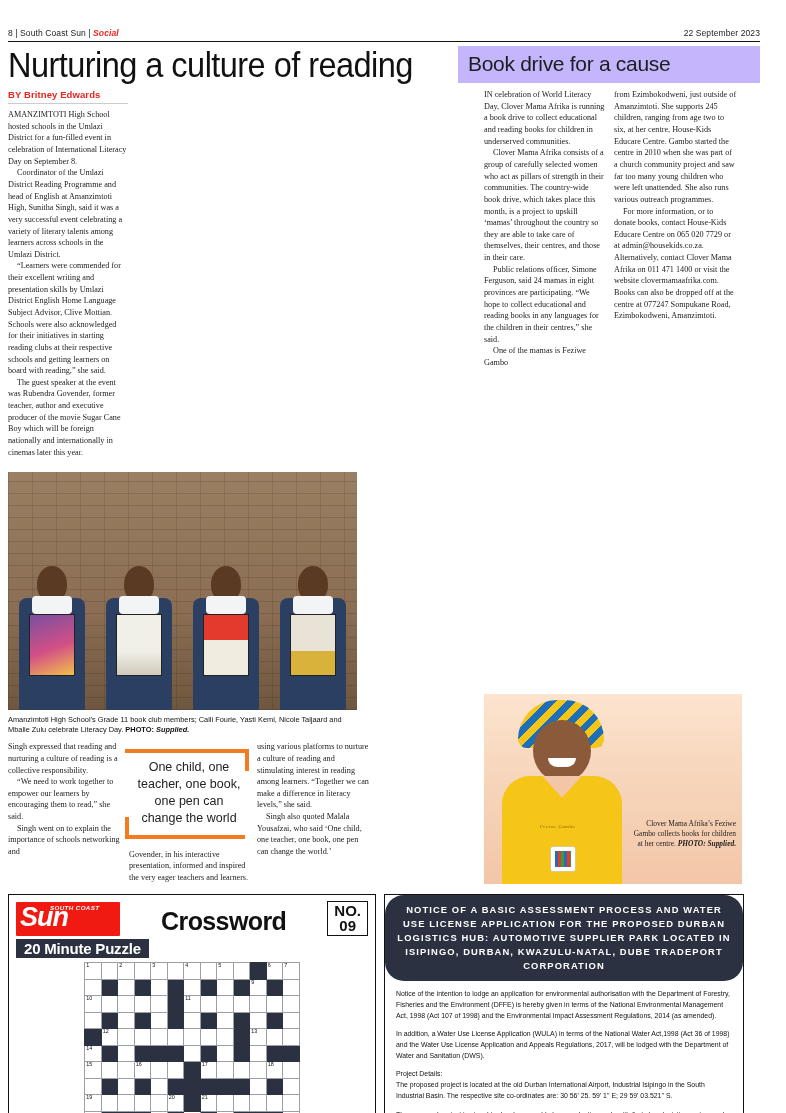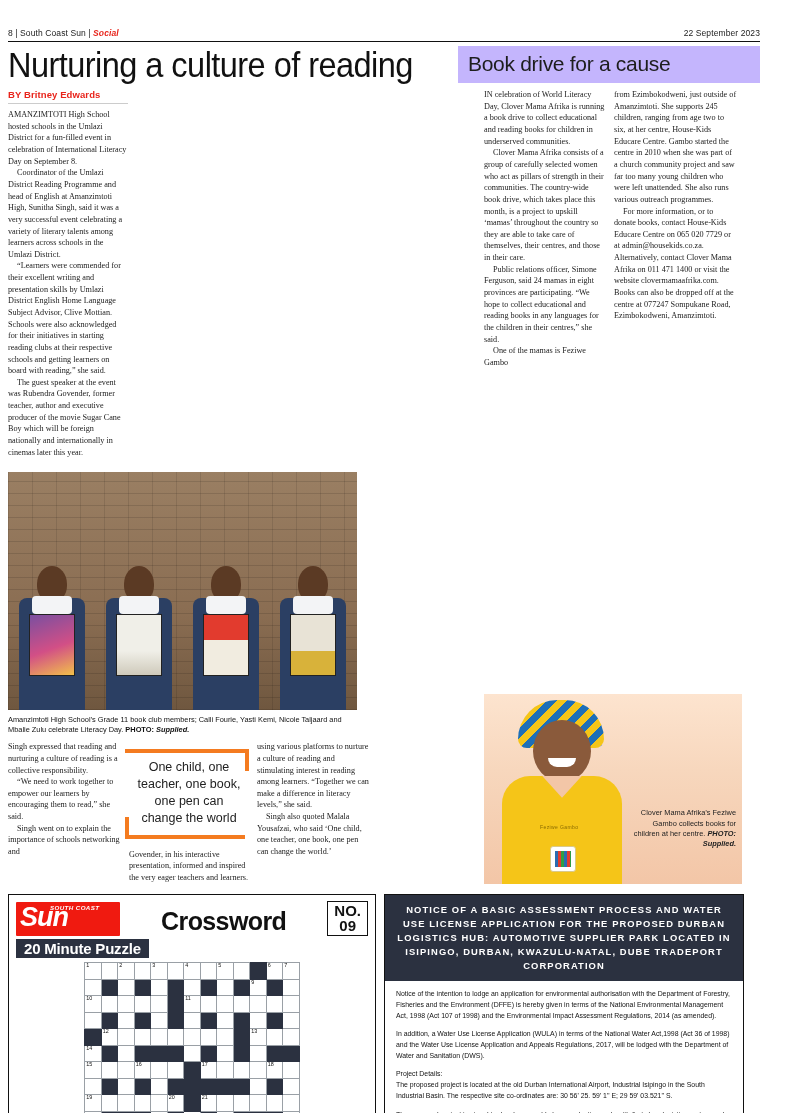--- a/index.html
+++ b/index.html
@@ -90,21 +90,21 @@
   .pq-edge-b { position:absolute; left:-4px; bottom:0; width:4px; height:22px; background:#f47b20; }
 
   .story-bottom { display:flex; gap:8px; margin-top:6px; }
   .sb-col { width:120px; }
   .sb-col.w2 { width:113px; }
 
   
   .side-cols { display:flex; gap:7px; }
   .side-col { width:123px; }
   .mama-photo { position:absolute; left:0; right:0; bottom:0; height:190px;
-    background:linear-gradient(180deg,#fde4cf 0%,#f7d7bd 40%,#f3c6a7 100%); overflow:hidden; }
+    background:linear-gradient(180deg,#fde4cf 0%,#f7d7bd 40%,#f3c6a7 100%); overflow:hidden;font-family:Liberation Serif, serif; }
   .mama-inner { position:absolute; left:4px; top:0; width:150px; height:190px; }
   .m-scarf { position:absolute; left:30px; top:6px; width:86px; height:48px;
     background:repeating-linear-gradient(135deg,#f5c518 0 7px,#1d6fb8 7px 14px); border-radius:44px 44px 10px 10px;}
   .m-face { position:absolute; left:45px; top:26px; width:58px; height:62px; border-radius:50%; background:#8a5a3b; }
   .m-smile { position:absolute; left:60px; top:64px; width:28px; height:9px; border-radius:0 0 14px 14px; background:#fff; }
   .m-shirt { position:absolute; left:14px; top:82px; width:120px; height:110px;
     background:#f5c518; border-radius:28px 28px 0 0; }
   .m-collar { position:absolute; left:54px; top:82px; width:40px; height:22px; background:#f3c6a7;
     clip-path: polygon(0 0,100% 0,50% 100%); }
   .m-name { position:absolute; left:52px; top:130px; font-size:5px; color:#8a6b00; letter-spacing:.4px;}
@@ -139,21 +139,21 @@
 
   .clues { display:flex; gap:28px; margin-top:7px; padding-left:18px;}
   .clue-col { width:160px; }
   .clue-col h4 { margin:0 0 2px 0; font-size:7.2px; font-weight:bold; color:#111;}
   .clue { font-size:6.9px; line-height:1.42; color:#111; display:flex; }
   .clue b { display:inline-block; width:15px; text-align:right; margin-right:5px; font-weight:normal;}
 
   
   .notice { width:360px; border:1px solid #111; }
   .notice-head { background:#2b3140; color:#fff; text-align:center; font-weight:bold;
-    font-size:9.4px; line-height:1.5; letter-spacing:1.1px; padding:8px 10px; }
+    font-size:9.4px; line-height:1.5; letter-spacing:1.1px; padding:8px 10px;border-radius:19px; }
   .notice-body { padding:8px 11px 6px 11px; font-size:6.9px; line-height:1.55; color:#111; }
   .notice-body p { margin:0 0 8px 0; }
   .notice-body p.tight { margin:0 0 0 0; }
   .invite { letter-spacing:1.3px; font-weight:normal; }
   .notice-foot { display:flex; justify-content:flex-start; align-items:flex-end; padding:0 11px 8px 11px;}
   .contact-block { font-size:6.9px; line-height:1.6; font-weight:bold; color:#111;}
   .dube { text-align:center; }
   .dube .d1 { font-size:22px; font-weight:bold; color:#1d3f94; letter-spacing:-1px; line-height:.95; position:relative;}
   .dube .d1 .tick { position:absolute; right:-9px; top:-4px; color:#7ac143; font-size:12px; }
   .dube .d2 { font-size:9px; font-weight:normal; color:#1d3f94; letter-spacing:.5px; margin-top:-2px;}

